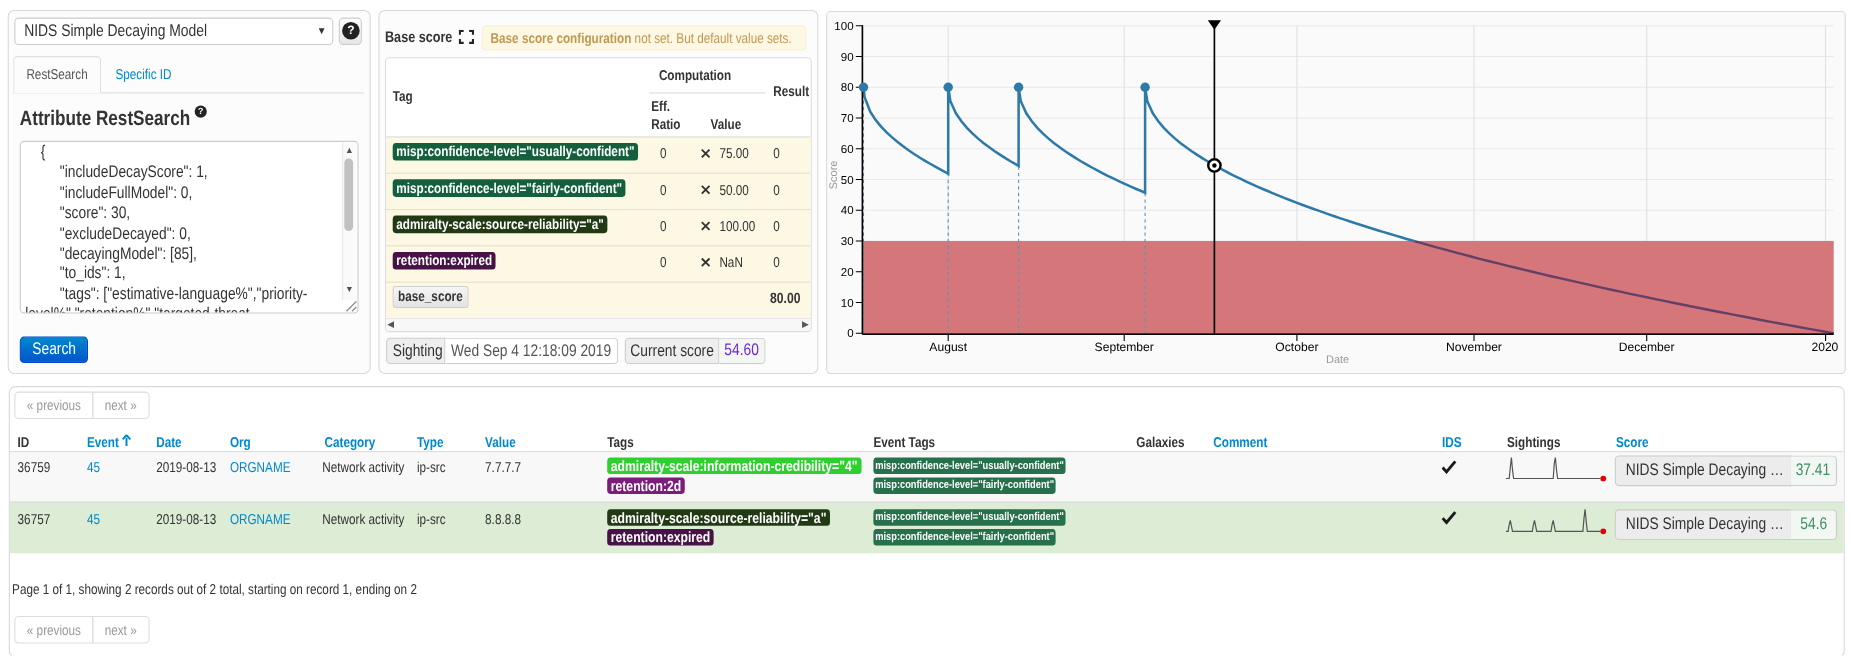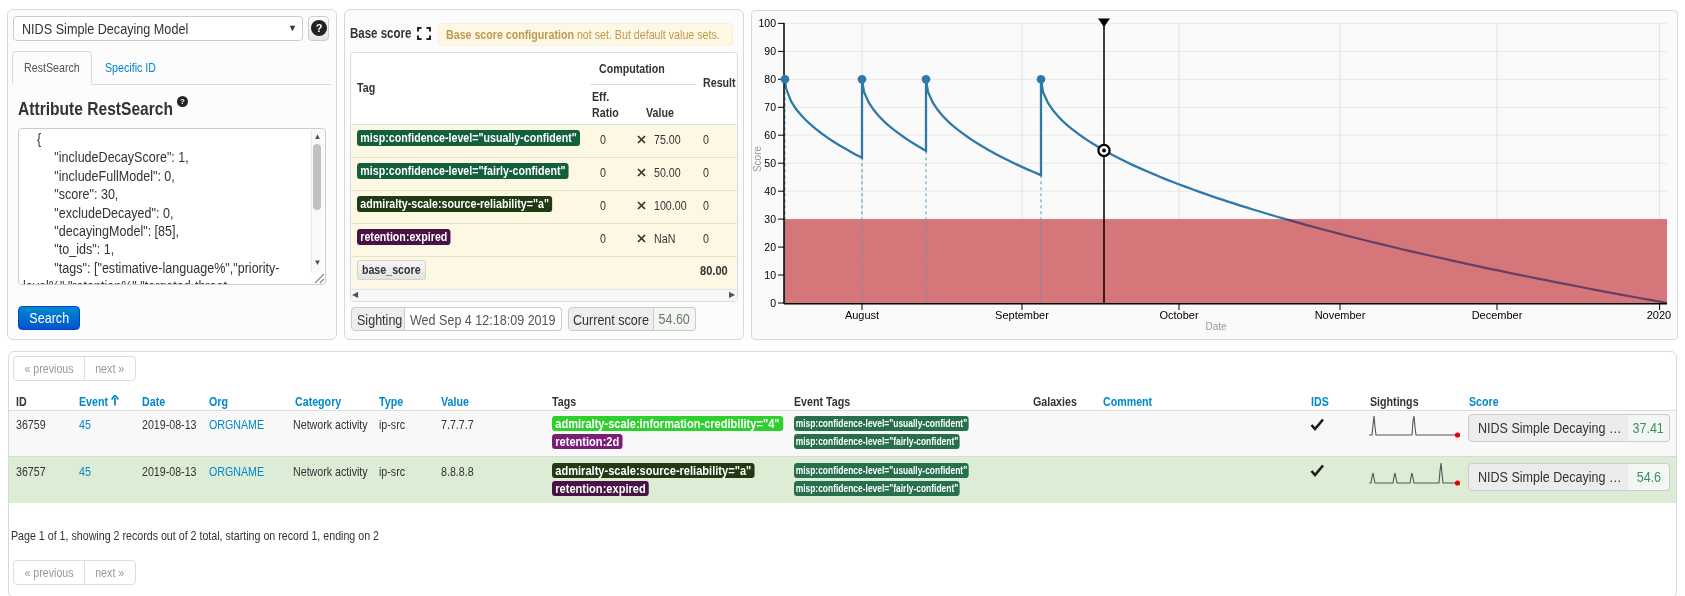--- a/index.html
+++ b/index.html
@@ -110,21 +110,21 @@
 <div class="abs" style="left:351px;top:289px;width:386px;height:12px;background:#f7f7f7;border-top:1px solid #e5e5e5;border-radius:0 0 4px 4px"></div>
 <div class="abs" style="left:352px;top:290px;font-size:8px;color:#555">◀</div>
 <div class="abs" style="left:729px;top:290px;font-size:8px;color:#555">▶</div>
 
 <div class="abs" style="left:351px;top:307px;width:54px;height:24px;border:1px solid #ccc;border-radius:4px 0 0 4px;background:#eee"></div>
 <div class="abs n" style="left:357px;top:311px;font-size:15.3px;color:#333">Sighting</div>
 <div class="abs" style="left:405px;top:307px;width:157px;height:24px;border:1px solid #ccc;border-left:none;border-radius:0 4px 4px 0;background:#fff"></div>
 <div class="abs n" style="left:410px;top:311px;font-size:15.3px;color:#555">Wed Sep 4 12:18:09 2019</div>
 <div class="abs" style="left:568px;top:307px;width:86px;height:24px;border:1px solid #ccc;border-radius:4px 0 0 4px;background:#eee"></div>
 <div class="abs n" style="left:573px;top:311px;font-size:15.3px;color:#333">Current score</div>
-<div class="abs" style="left:654px;top:307px;width:42px;height:24px;border:1px solid #ccc;border-left:none;border-radius:0 4px 4px 0;background:#f2f7f2;font-size:15.3px;color:#737373;text-align:center;line-height:22px"><span class="nc">54.60</span></div>
+<div class="abs" style="left:654px;top:307px;width:42px;height:24px;border:1px solid #ccc;border-left:none;border-radius:0 4px 4px 0;background:#f2f7f2;font-size:15.3px;color:#6d28d9;text-align:center;line-height:22px"><span class="nc">54.60</span></div>
 
 <div class="panel" style="left:751px;top:10px;width:927px;height:330px;border-radius:4px;background:#fafafa"></div>
 <svg class="abs" style="left:751px;top:10px" width="926" height="329" viewBox="751 10 926 329">
 
 <g stroke="#e8e8e8" stroke-width="1">
 <line x1="784" y1="23.4" x2="1667" y2="23.4"></line>
 <line x1="784" y1="51.4" x2="1667" y2="51.4"></line>
 <line x1="784" y1="79.3" x2="1667" y2="79.3"></line>
 <line x1="784" y1="107.3" x2="1667" y2="107.3"></line>
 <line x1="784" y1="135.2" x2="1667" y2="135.2"></line>

